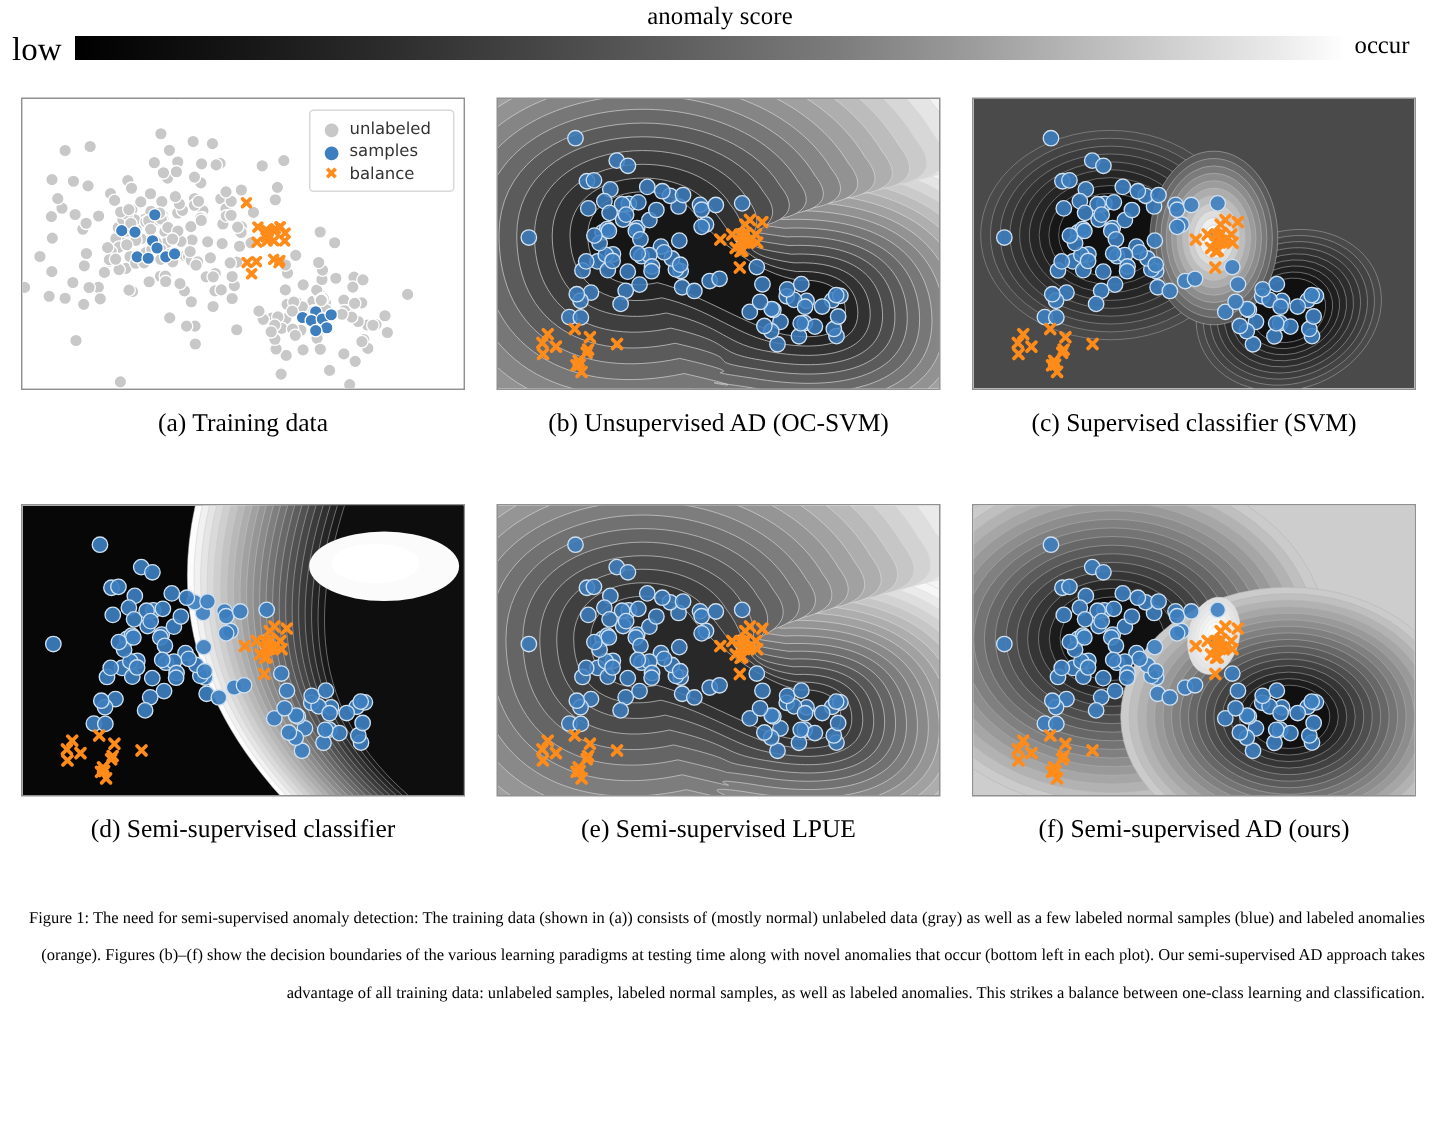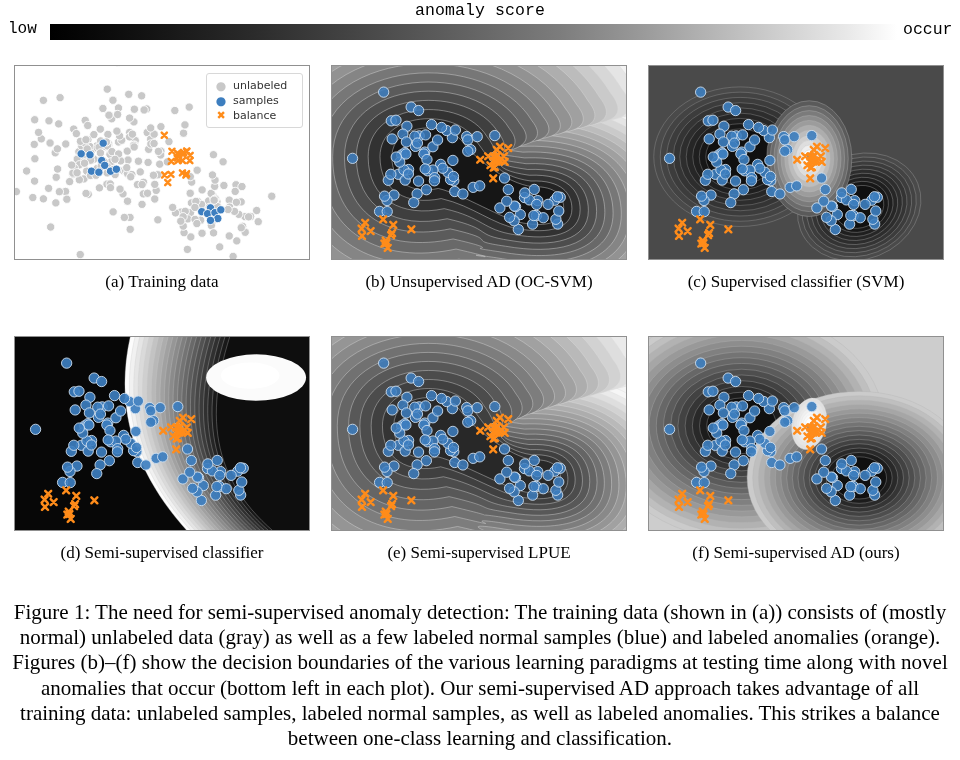--- a/index.html
+++ b/index.html
@@ -13,21 +13,21 @@
     position: relative;
     font-family: "Liberation Serif", serif;
     color: #000000;
     overflow: hidden;
   }
 
   
   #colorbar-block {
     position: absolute;
     left: 0; top: 0;
-    width: 960px; height: 50px; font-family: Liberation Mono, monospace;
+    width: 960px; height: 50px;
   }
   #colorbar-title {
     position: absolute;
     left: 0; top: 1px;
     width: 960px;
     text-align: center;
     font-size: 16.5px;
     letter-spacing: .1px;
   }
   #colorbar-track {
@@ -35,21 +35,21 @@
     left: 50px; top: 24px;
     width: 847px; height: 16px;
     background: linear-gradient(to right,
        #000000 0%, #050505 3%, #141414 12%, #2b2b2b 24%,
        #454545 36%, #606060 48%, #7c7c7c 60%, #9a9a9a 70%,
        #b8b8b8 79%, #d2d2d2 87%, #e8e8e8 94%, #f7f7f7 98%, #ffffff 100%);
   }
   #colorbar-low {
     position: absolute;
     left: 8px; top: 20px;
-    font-size: 16px;
+    font-size: 22px;
   }
   #colorbar-high {
     position: absolute;
     left: 903px; top: 20px;
     font-size: 16.5px;
   }
 
   
   .panel {
     position: absolute;
@@ -109,23 +109,23 @@
     line-height: 1;
     font-size: 12px;
   }
   .legend-label { padding-left: 3px; }
 
   
   #figure-caption {
     position: absolute;
     left: 10px; top: 600px;
     width: 940px;
-    font-size: 21px;
+    font-size: 11px;
     line-height: 25.2px;
-    text-align: center;
+    text-align: right;
   }
   #figure-caption .lead { }
 </style>
 </head>
 <body>
 
 <div id="colorbar-block">
   <div id="colorbar-title">anomaly score</div>
   <div id="colorbar-low">low</div>
   <div id="colorbar-track"></div>

